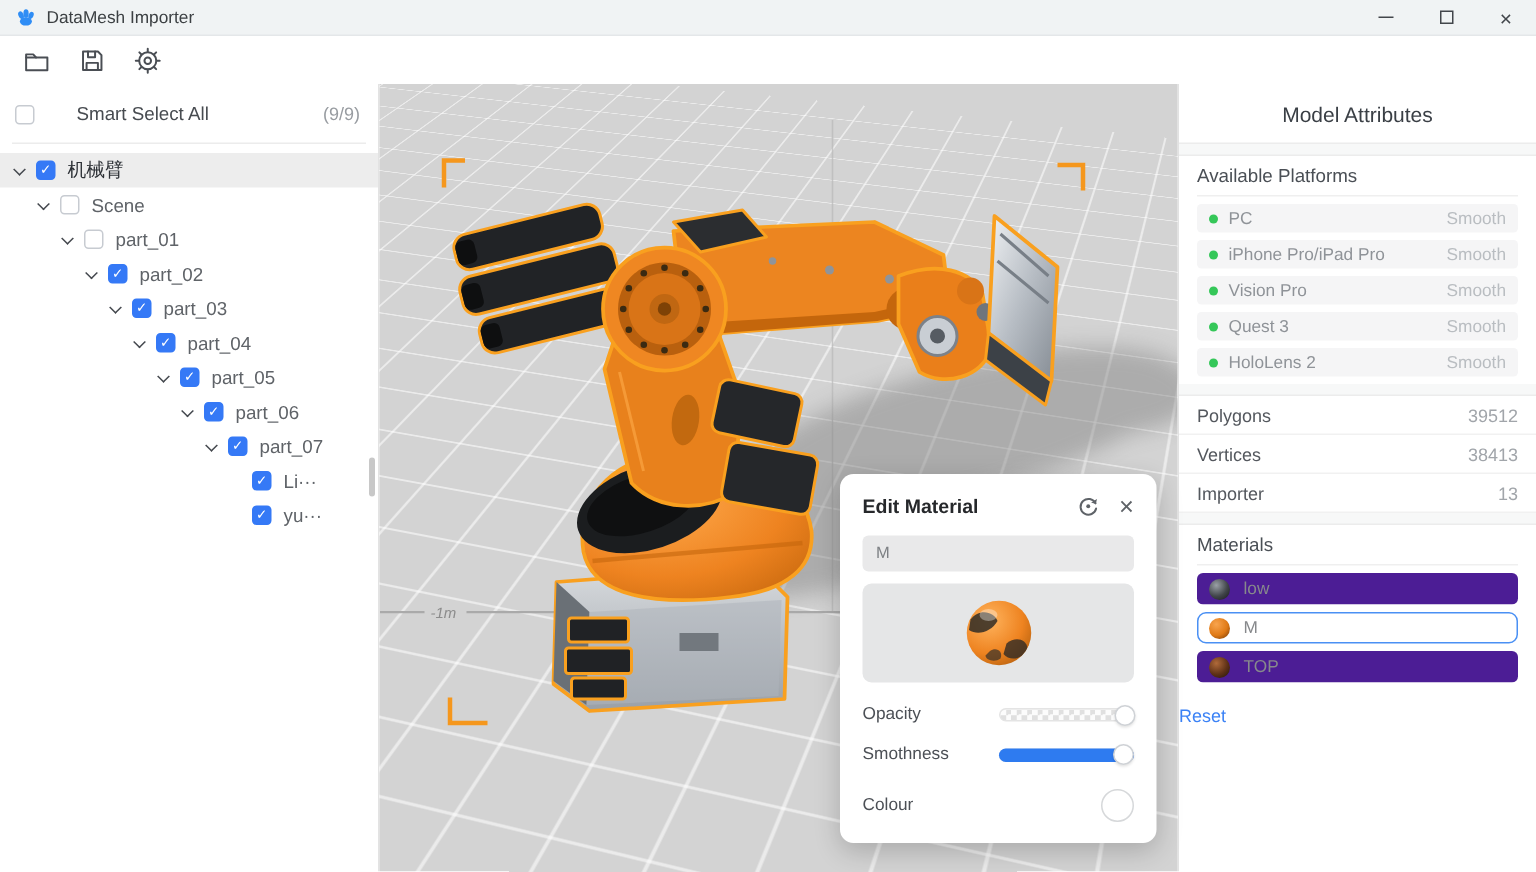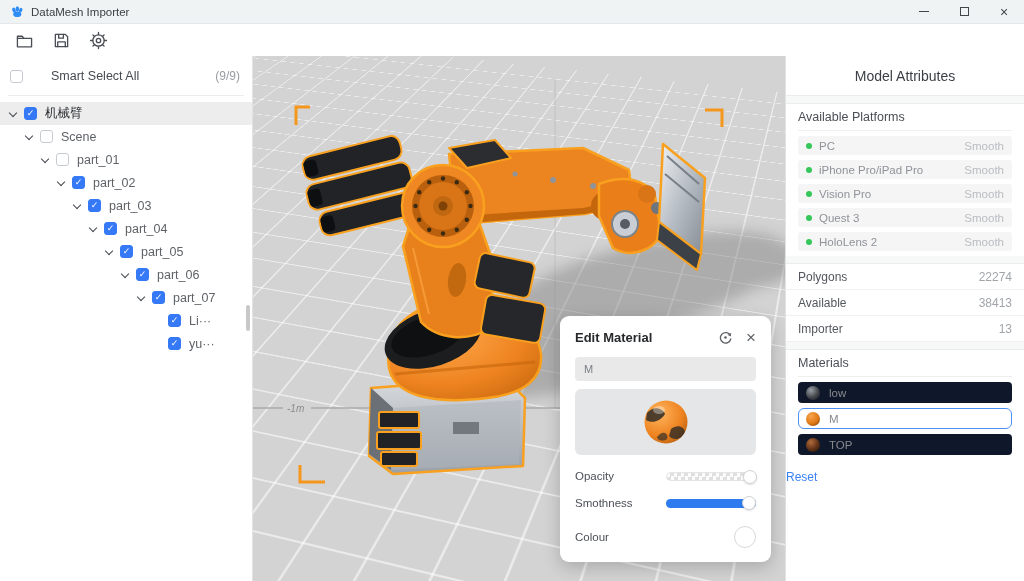--- a/index.html
+++ b/index.html
@@ -52,21 +52,21 @@
   .band { height:8px; background:#f7f8f8; border-bottom:1px solid #ececec; }
   .sec { padding:0 12px; }
   .sec-label { height:27px; line-height:27px; font-size:12.5px; color:#4a4f55; border-bottom:1px solid #efefef; }
   .plat-row { display:flex; align-items:center; height:19px; margin:5px 0; background:#f5f5f6; border-radius:3px; padding:0 8px; font-size:11.5px; }
   .dot { width:6px; height:6px; border-radius:50%; margin-right:7px; flex:none; }
   .plat-name { color:#8f9398; }
   .plat-status { margin-left:auto; color:#b9bdc1; }
   .stat-row { display:flex; align-items:center; height:26px; padding:0 12px; border-bottom:1px solid #f1f1f1; }
   .stat-label { color:#54585e; }
   .stat-value { margin-left:auto; color:#a1a5aa; }
-  .mat-row { display:flex; align-items:center; height:21px; margin:5px 0; background:#0f172a; border-radius:4px; padding:0 7px; font-size:11.5px; color:#87898c; border:1.5px solid transparent; }
+  .mat-row { display:flex; align-items:center; height:21px; margin:5px 0; background:#4c1d95; border-radius:4px; padding:0 7px; font-size:11.5px; color:#87898c; border:1.5px solid transparent; }
   .mat-row.selected { background:#fff; border-color:#4a90f4; border-radius:6px; }
   .sph { width:14px; height:14px; border-radius:50%; margin-right:9px; flex:none; }
   .sph.low { background:radial-gradient(circle at 35% 30%, #9aa0a6, #41454a 55%, #141517); }
   .sph.m   { background:radial-gradient(circle at 35% 30%, #f8a44e, #e07a16 55%, #6b3406); }
   .sph.top { background:radial-gradient(circle at 35% 30%, #b06a3a, #5e3117 55%, #1d120a); }
   .reset { text-align:left; padding:10px 12px 0 0; font-size:12px; }
 
   
   .dialog { position:absolute; left:560px; top:316px; width:211px; background:#fff; border-radius:9px;
     box-shadow:0 5px 18px rgba(0,0,0,.20); padding:13px 15px 14px 15px; }
@@ -351,24 +351,24 @@
             <span class="dot" style="background: rgb(53, 199, 89);"></span>
             <span class="plat-name">HoloLens 2</span>
             <span class="plat-status">Smooth</span>
           </div>
         </div>
     </div>
     <div class="band"></div>
     <div>
         <div class="stat-row">
           <span class="stat-label">Polygons</span>
-          <span class="stat-value">22274</span>
+          <span class="stat-value">39512</span>
         </div>
         <div class="stat-row">
-          <span class="stat-label">Available</span>
+          <span class="stat-label">Vertices</span>
           <span class="stat-value">38413</span>
         </div>
         <div class="stat-row">
           <span class="stat-label">Importer</span>
           <span class="stat-value">13</span>
         </div>
       </div>
     <div class="band"></div>
     <div class="sec">
       <div class="sec-label">Materials</div>

